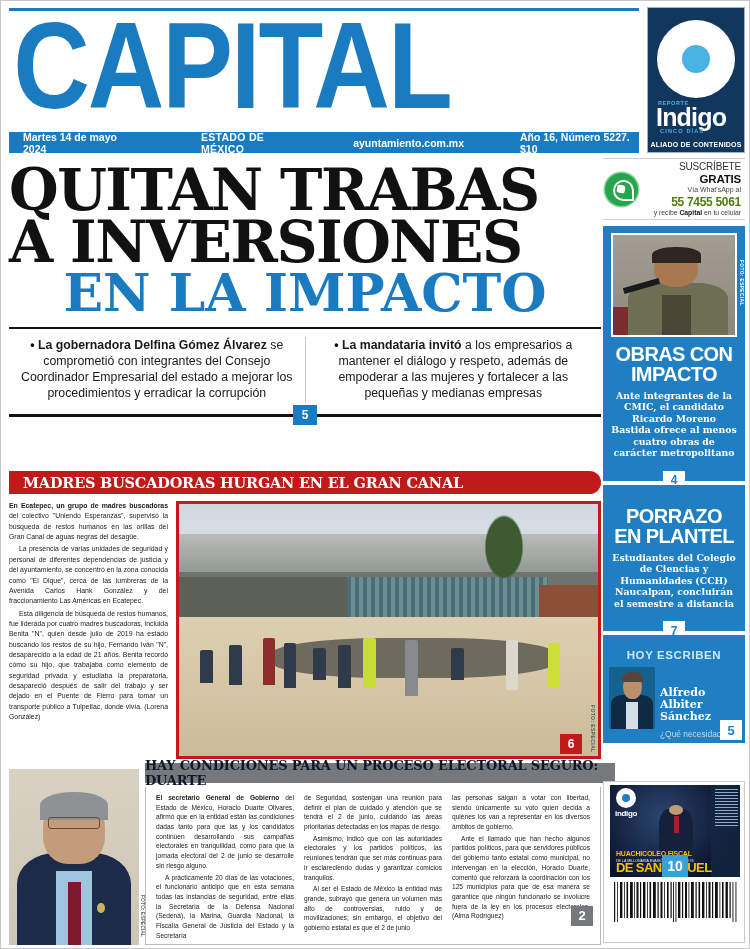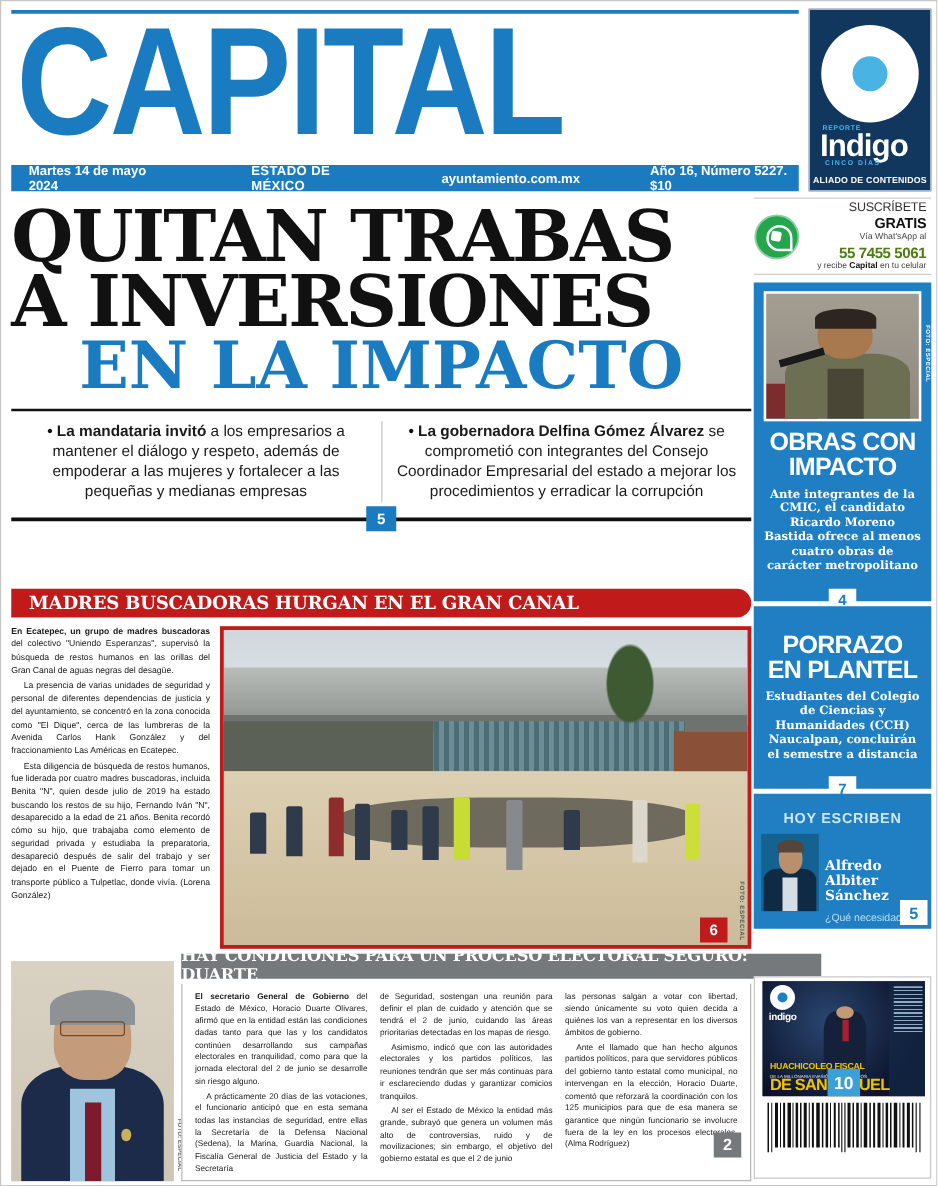--- a/index.html
+++ b/index.html
@@ -233,24 +233,24 @@
     position:absolute; left:30%; top:27%; width:40%; height:7%;
     border:1.5px solid #6b4a2e; border-radius:3px;
   }
   .s3-photo .pin {
     position:absolute; left:68%; bottom:18%; width:6%; height:6%;
     background:#c9b25a; border-radius:50%;
   }
 
   .s3-banner {
     position: absolute; left: 136px; top: 0;
-    width: 512px; height: 20px;
+    width: 470px; height: 20px;
     background: #76797c;
     display: flex; align-items: center; justify-content: center;
-    color: #ffffff; font-family: "DejaVu Serif", serif;
+    color: #0f172a; font-family: "DejaVu Serif", serif;
     font-weight: bold; font-size: 13px; letter-spacing: -.2px;
   }
   .s3-cols {
     position: absolute; left: 136px; top: 24px;
     width: 456px; height: 158px;
     border: 1px solid #b9b9b9; border-top: none;
     display: flex; padding: 6px 5px 4px 5px;
     background: #fff;
   }
   .s3-col {
@@ -474,27 +474,27 @@
   <div class="main-col">
     <div class="lead-headline">
       <span class="l1">QUITAN TRABAS</span>
       <span class="l2">A INVERSIONES</span>
       <span class="l3">EN LA IMPACTO</span>
     </div>
     <div class="lead-rule"></div>
     <div class="lead-decks">
       <div class="deck">
         <span class="bullet">•</span>
+        <b class="lead-in">La gobernadora Delfina Gómez Álvarez</b>
+        <span> se comprometió con integrantes del Consejo Coordinador Empresarial del estado a mejorar los procedimientos y erradicar la corrupción</span>
+      </div>
+      <div class="deck">
+        <span class="bullet">•</span>
         <b class="lead-in">La mandataria invitó</b>
         <span> a los empresarios a mantener el diálogo y respeto, además de empoderar a las mujeres y fortalecer a las pequeñas y medianas empresas</span>
-      </div>
-      <div class="deck">
-        <span class="bullet">•</span>
-        <b class="lead-in">La gobernadora Delfina Gómez Álvarez</b>
-        <span> se comprometió con integrantes del Consejo Coordinador Empresarial del estado a mejorar los procedimientos y erradicar la corrupción</span>
       </div>
     </div>
     <div class="pagemark-rule">
       <div class="pagemark">5</div>
     </div>
   </div>
 
   <div class="story2">
     <div class="banner-red">MADRES BUSCADORAS HURGAN EN EL GRAN CANAL</div>
     <div class="story2-body">

